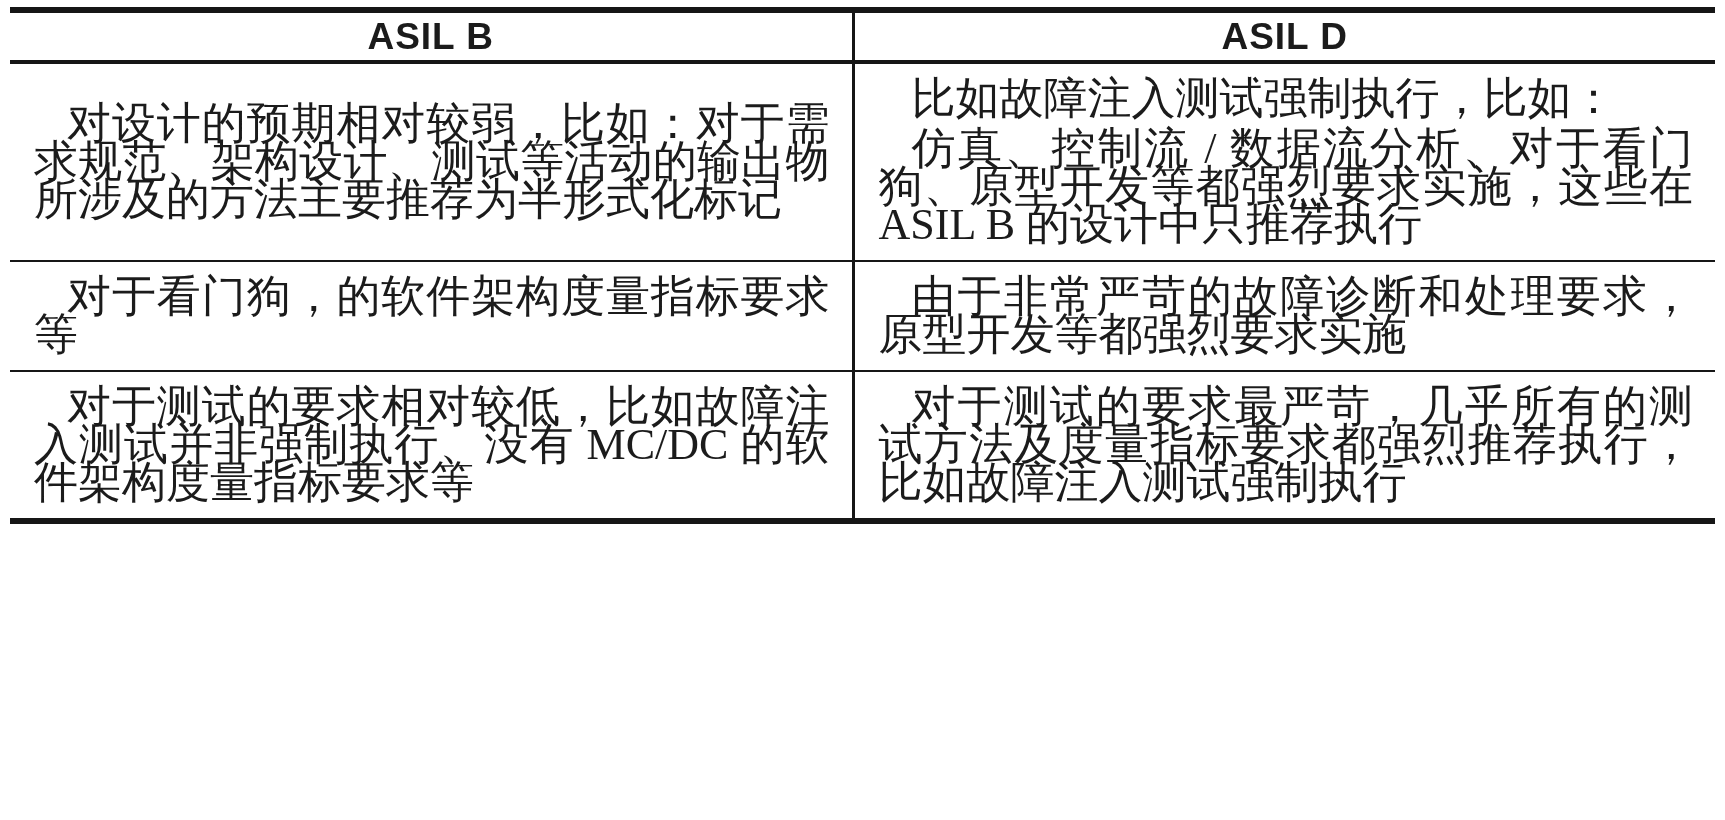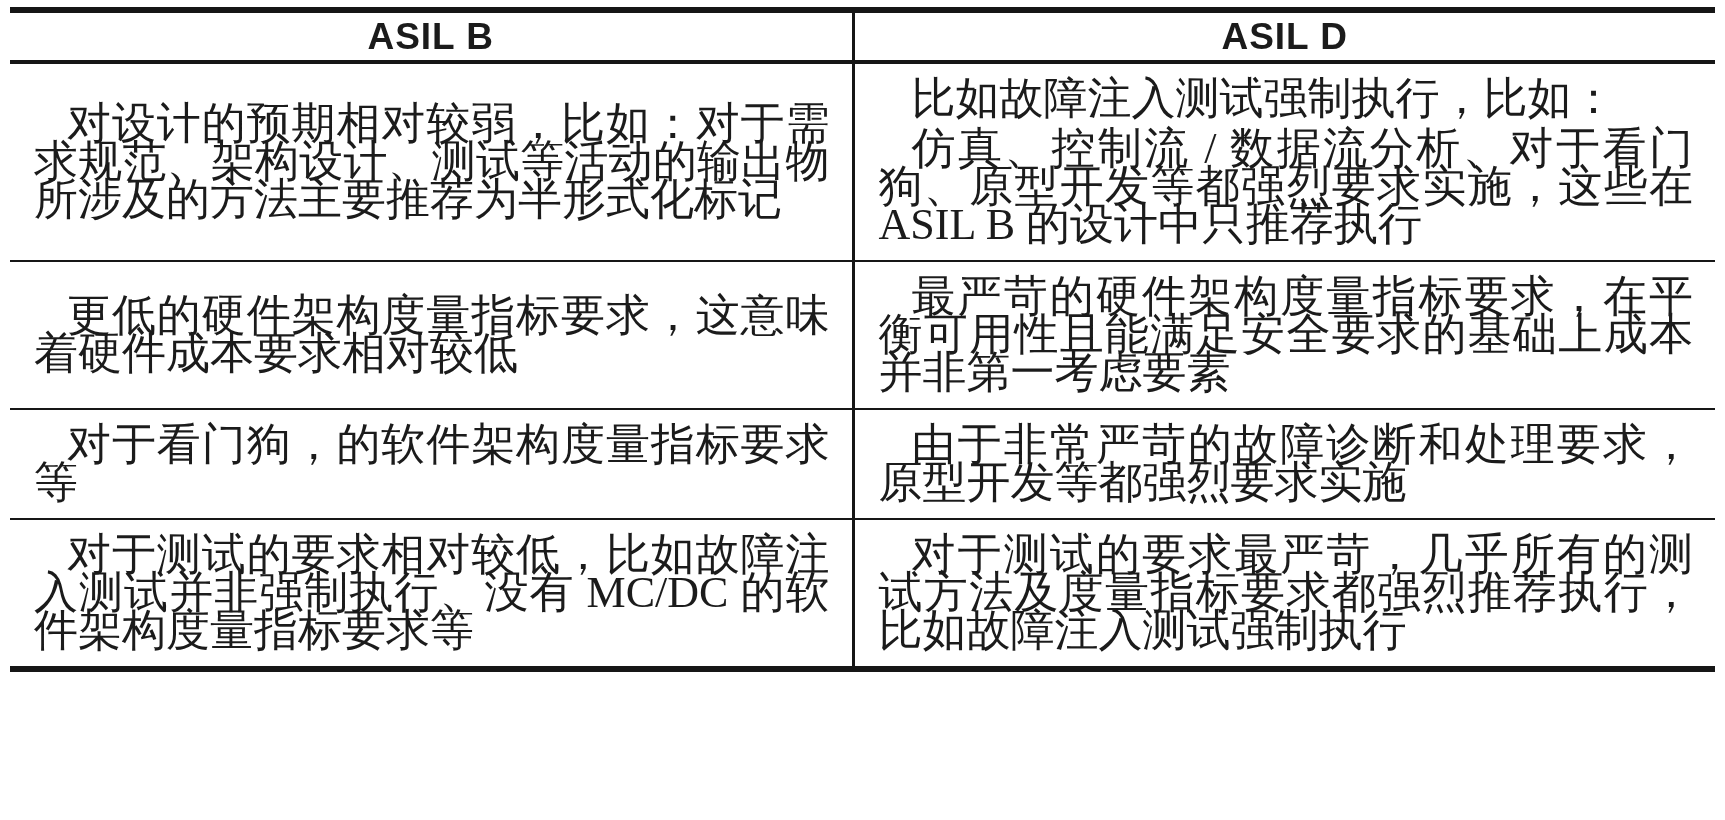--- a/index.html
+++ b/index.html
@@ -88,28 +88,20 @@
     <tbody>
       <tr class="h0">
         <td class="cell">
           <p class="cjk">对设计的预期相对较弱，比如：对于需求规范、架构设计、测试等活动的输出物所涉及的方法主要推荐为半形式化标记</p>
         </td>
         <td class="cell">
           <p class="cjk">比如故障注入测试强制执行，比如：</p>
           <p class="cjk">仿真、控制流 / 数据流分析、对于看门狗、原型开发等都强烈要求实施，这些在 ASIL B 的设计中只推荐执行</p>
         </td>
       </tr>
-      <tr class="h2">
-        <td class="cell">
-          <p class="cjk">更低的硬件架构度量指标要求，这意味着硬件成本要求相对较低</p>
-        </td>
-        <td class="cell">
-          <p class="cjk">最严苛的硬件架构度量指标要求，在平衡可用性且能满足安全要求的基础上成本并非第一考虑要素</p>
-        </td>
-      </tr>
       <tr class="h3">
         <td class="cell">
           <p class="cjk">对于看门狗，的软件架构度量指标要求等</p>
         </td>
         <td class="cell">
           <p class="cjk">由于非常严苛的故障诊断和处理要求，原型开发等都强烈要求实施</p>
         </td>
       </tr>
       <tr class="h5">
         <td class="cell">

